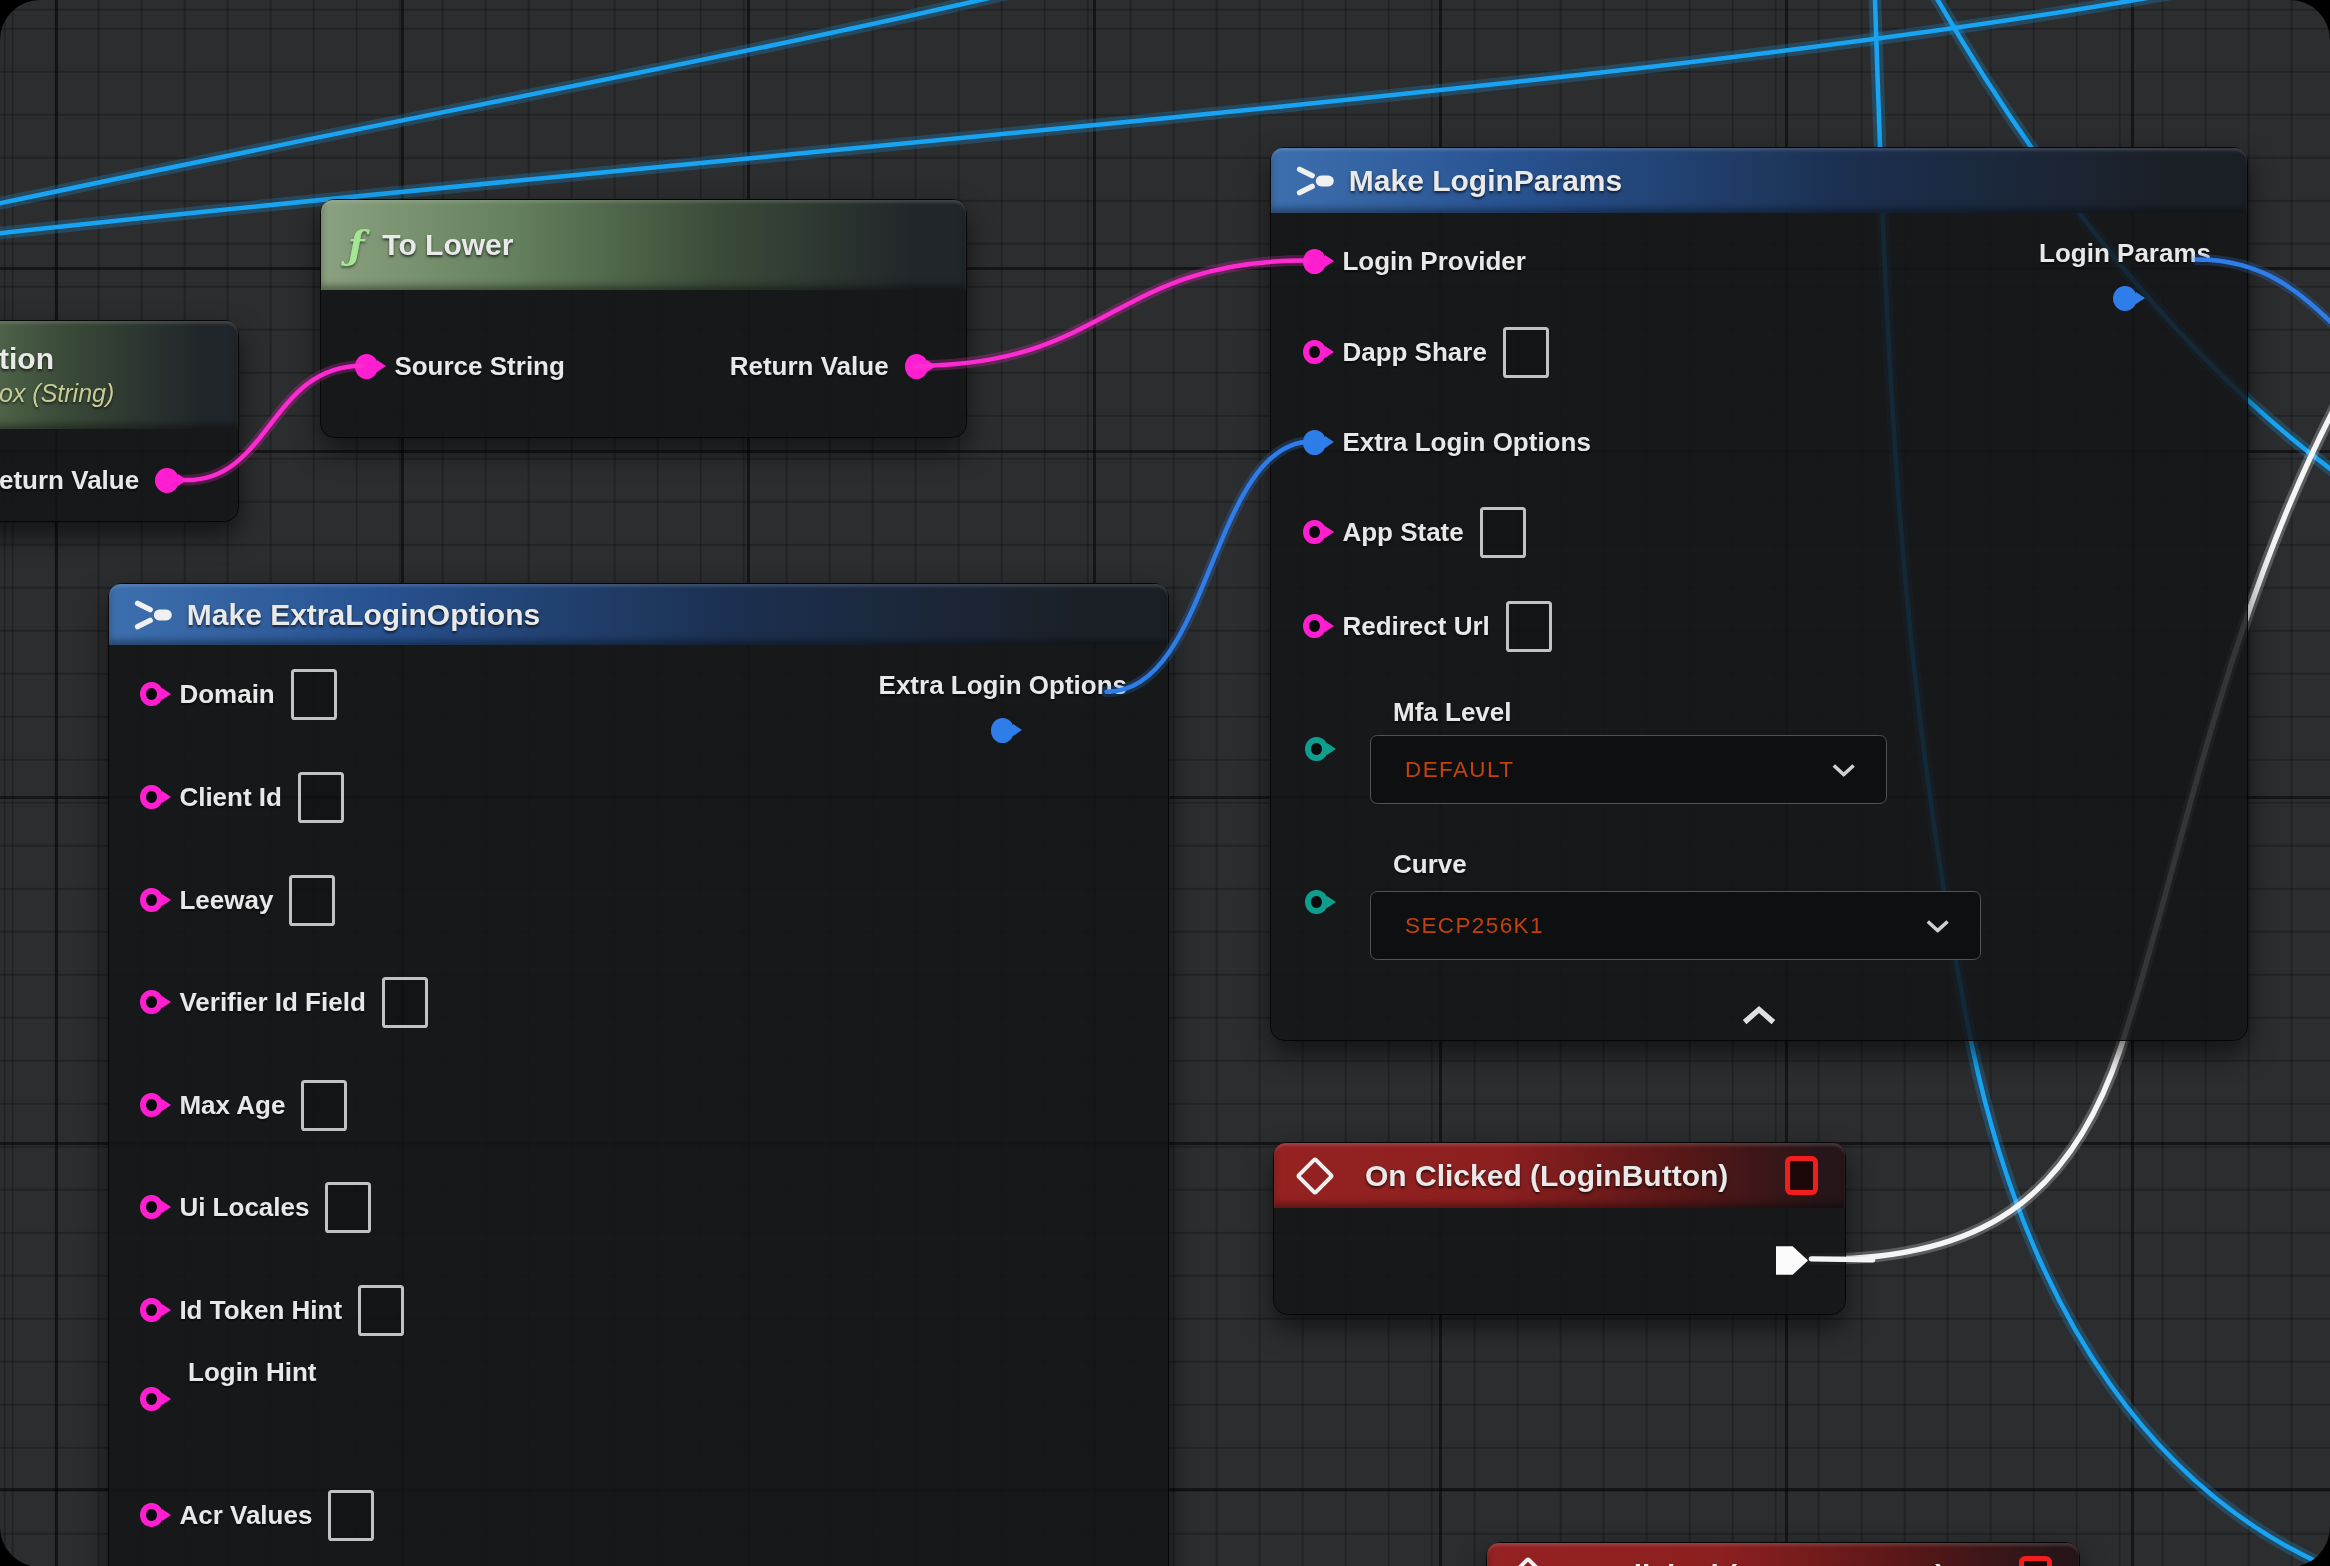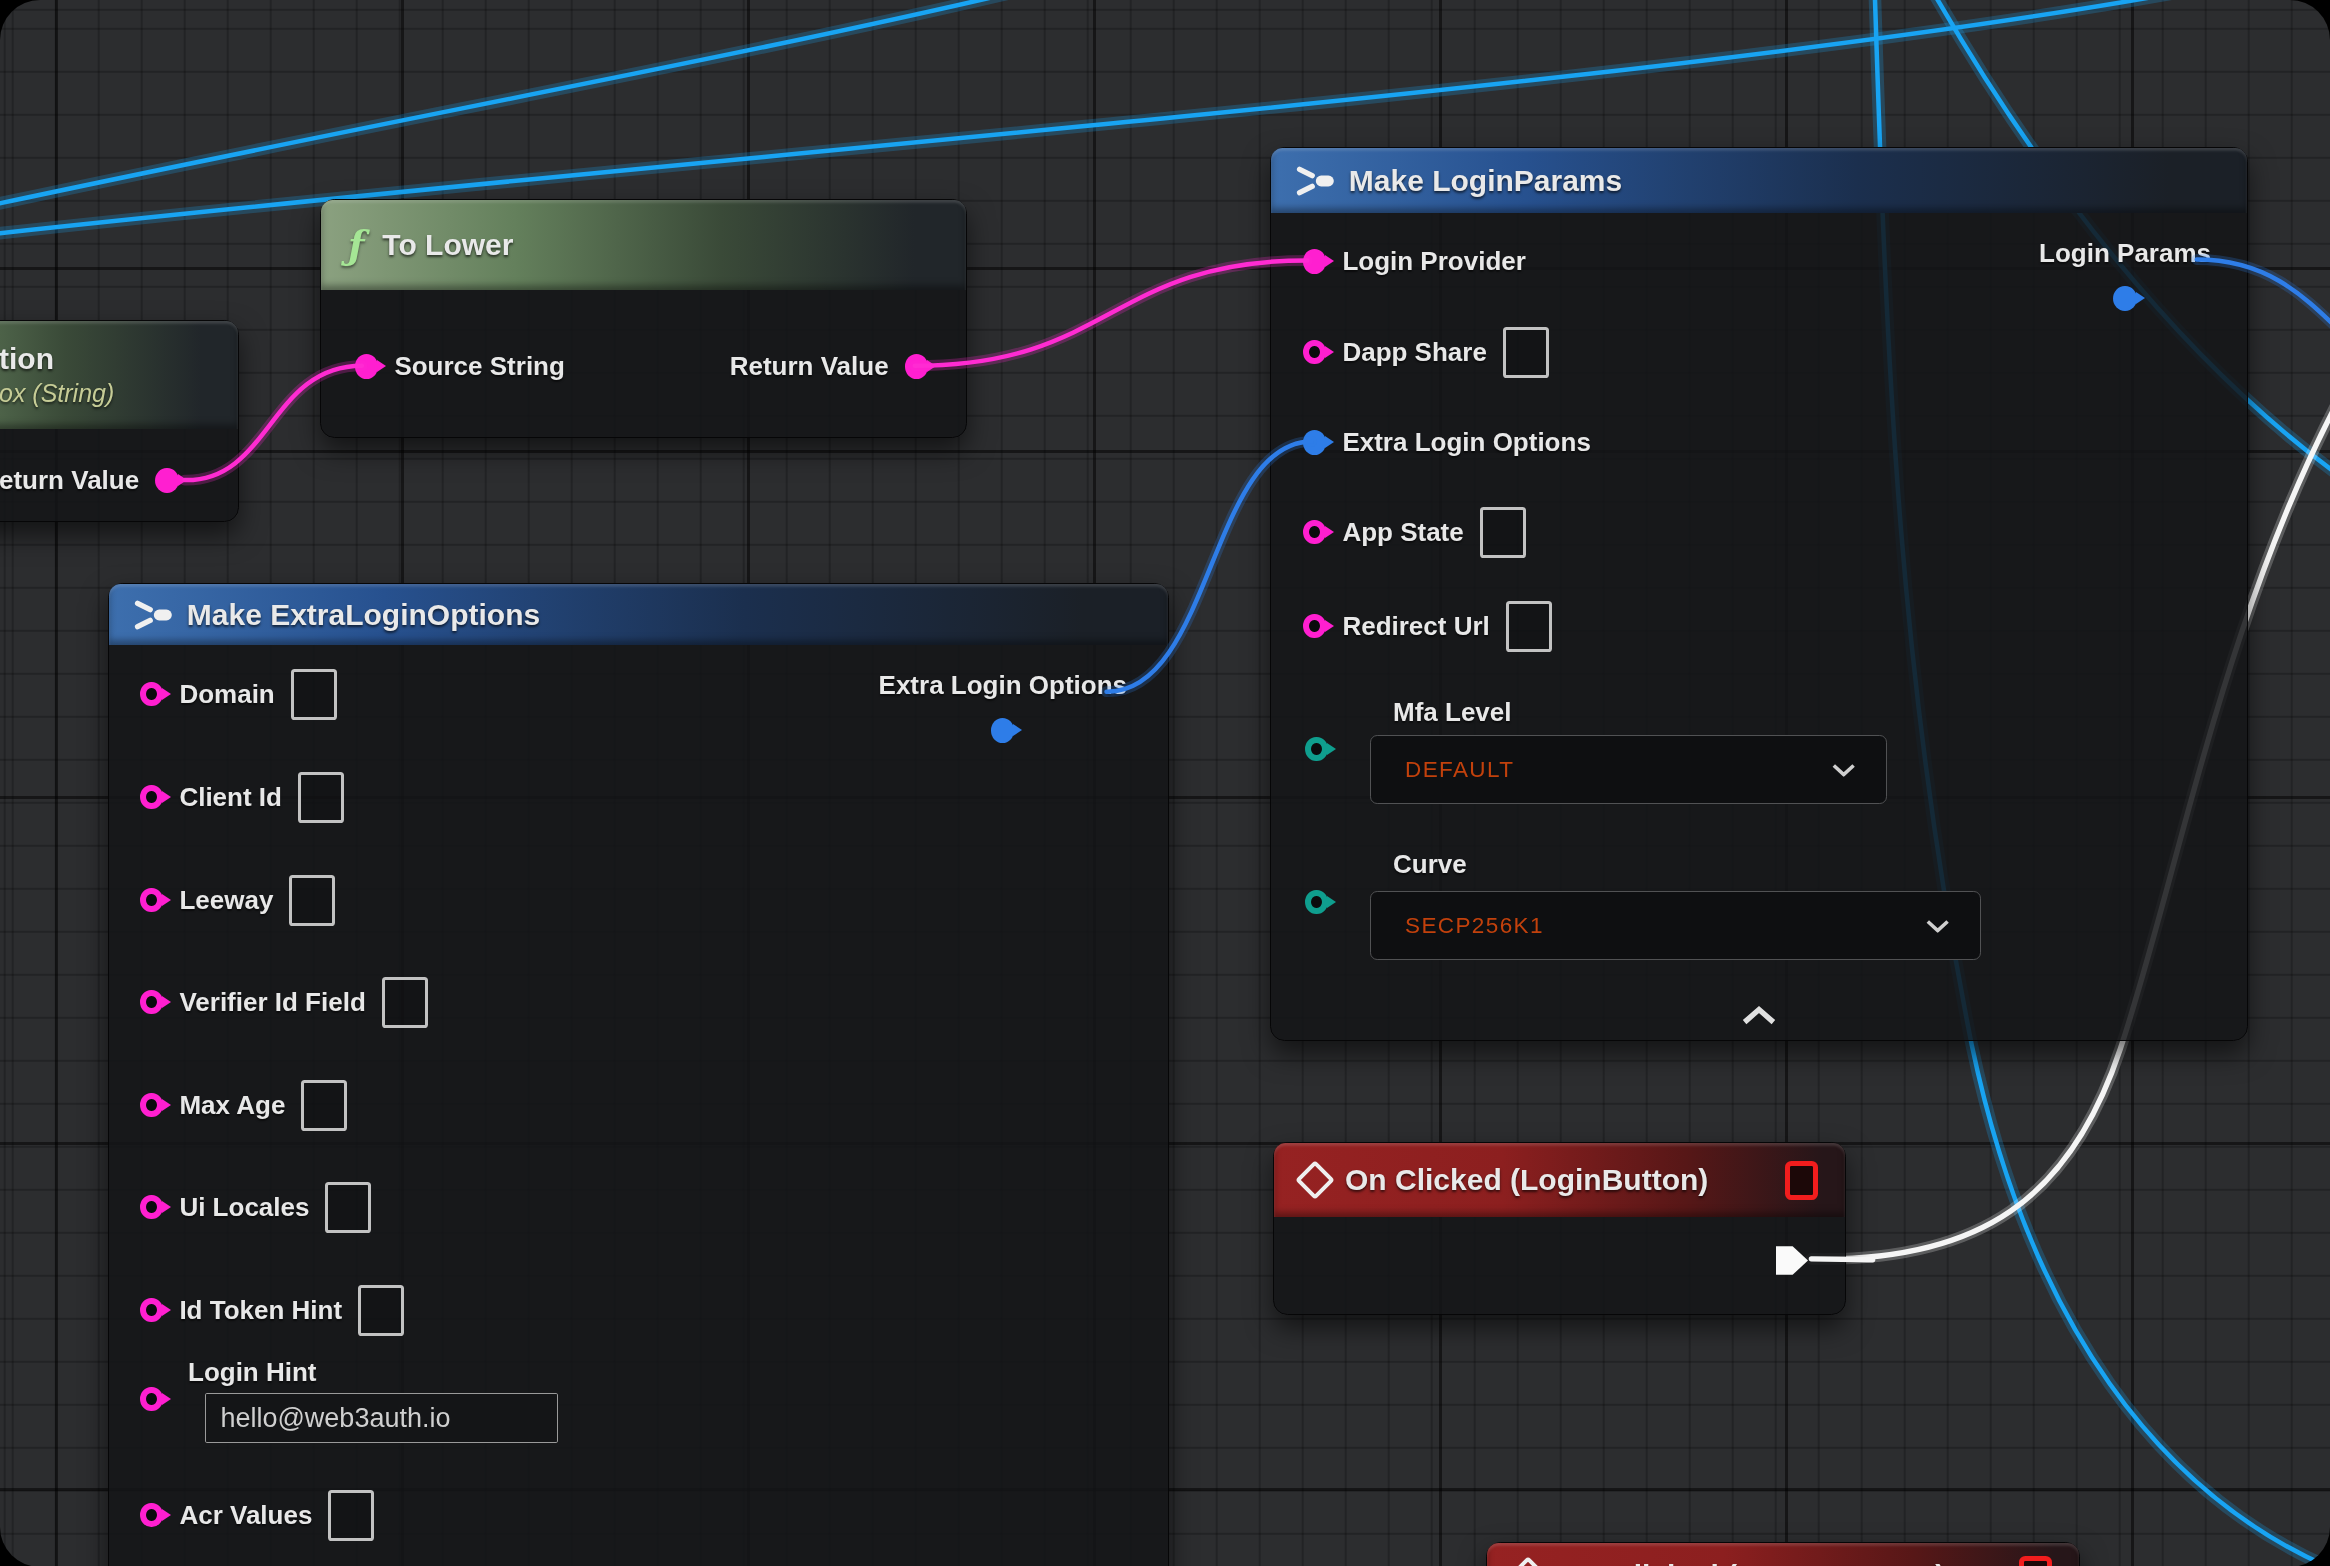--- a/index.html
+++ b/index.html
@@ -149,21 +149,20 @@
       <span class="checkbox"></span>
     </div>
     <div class="row" style="left:31px;top:704px;">
       <span class="pin pin-str hollow"></span>
       <span class="plabel">Id Token Hint</span>
       <span class="checkbox"></span>
     </div>
 
     <span class="pin pin-str hollow" style="position:absolute;left:31px;top:802px;"></span>
     <span class="plabel hintlabel" style="left:79px;top:773px;">Login Hint</span>
-    <input class="txtinput" style="left: 96px; top: 809px; width: 353px; height: 50px;" value="hello@web3auth.io">
 
     <div class="row" style="left:31px;top:909px;">
       <span class="pin pin-str hollow"></span>
       <span class="plabel">Acr Values</span>
       <span class="checkbox"></span>
     </div>
   </div>
 
   <div class="node" style="left:1270px;top:147px;width:976px;height:892px;">
     <div class="hdr hdr-blue" style="height:65px;padding-left:23.4px;gap:14.4px;">
@@ -219,21 +218,21 @@
         <polyline points="2,3 13,13 24,3" stroke="#cfcfcf" stroke-width="4" fill="none"></polyline>
       </svg>
     </div>
 
     <svg class="chev-up" style="left:470px;top:857px;" width="36" height="21.6" viewBox="0 0 40 24">
       <polyline points="4,19 20,5 36,19" stroke="#e0e0e0" stroke-width="6" fill="none"></polyline>
     </svg>
   </div>
 
   <div class="node" style="left:1273px;top:1142px;width:571px;height:171px;">
-    <div class="hdr hdr-red" style="height:74px;padding:0 27px;gap:16px;">
+    <div class="hdr hdr-red" style="height:65px;padding:0 27px;gap:36px;">
       <span class="diamond"></span>
       <span class="ntitle">On Clicked (LoginButton)</span>
       <span class="redbox" style="margin-left:auto;"></span>
     </div>
     <span class="exec" style="left:502px;top:102px;"></span>
   </div>
 
   <div class="node" style="left:1486px;top:1542px;width:592px;height:108px;">
     <div class="hdr hdr-red" style="height:65px;padding:0 27px;gap:20px;">
       <span class="diamond"></span>

